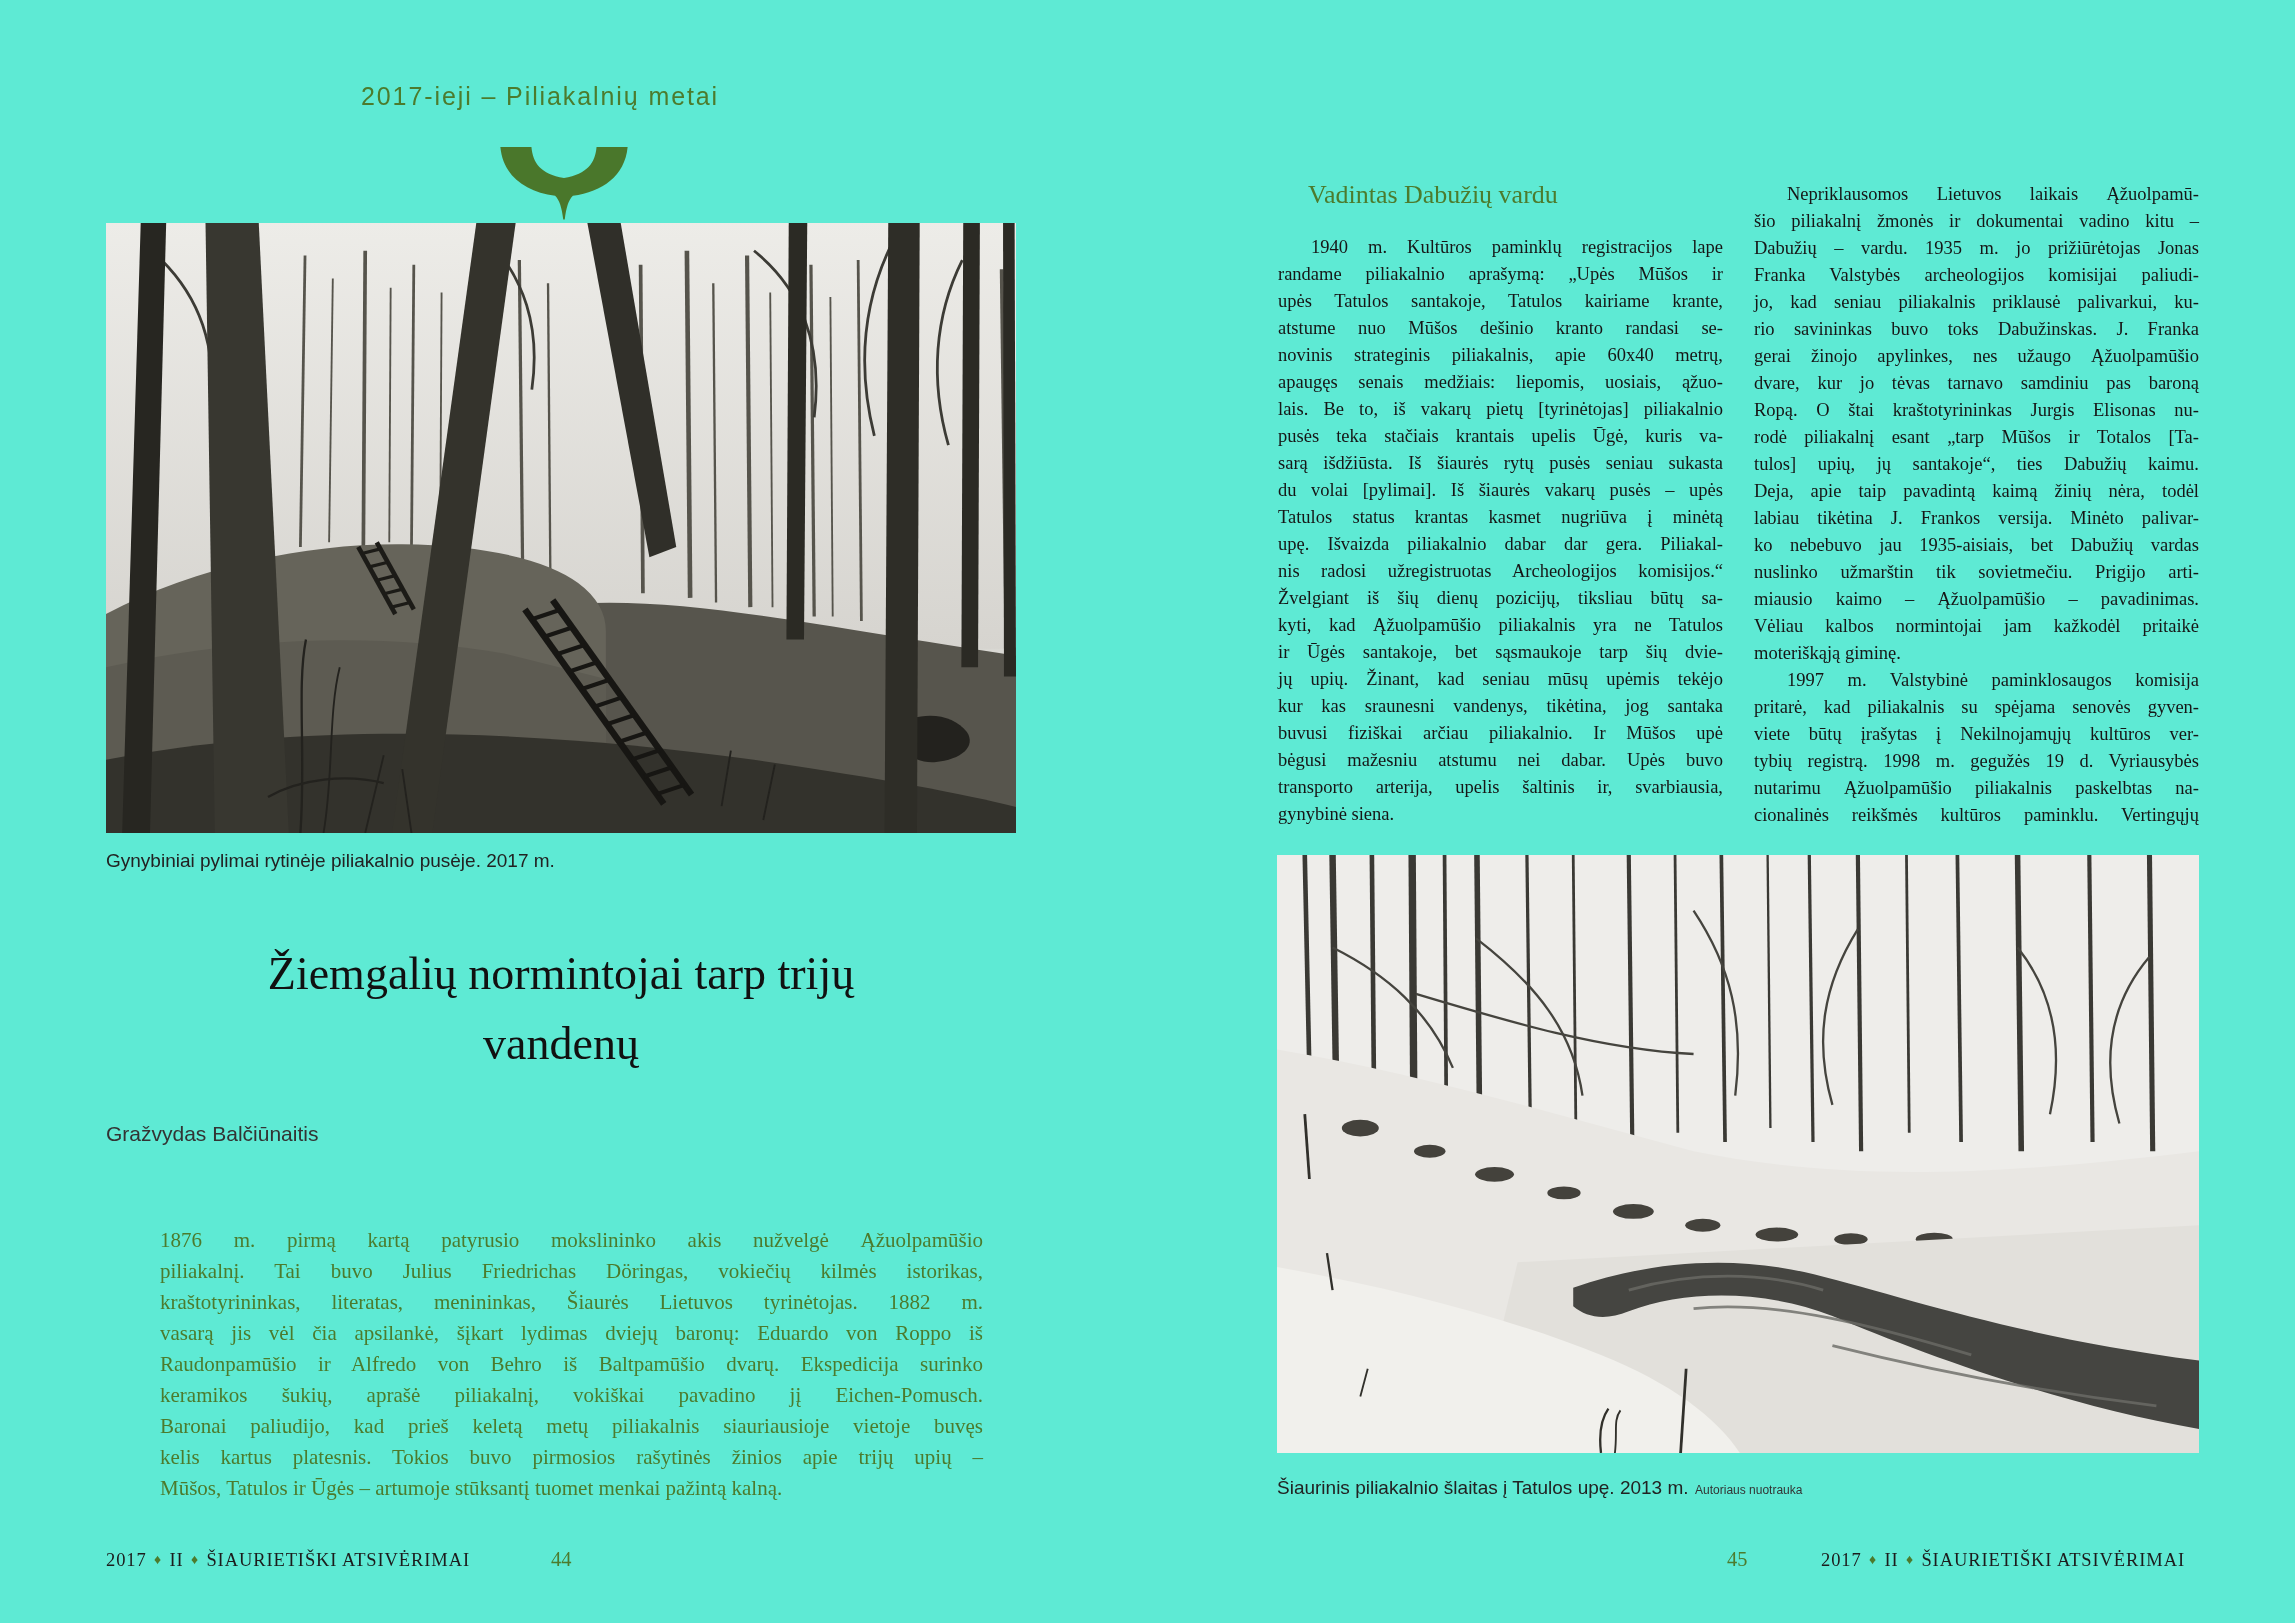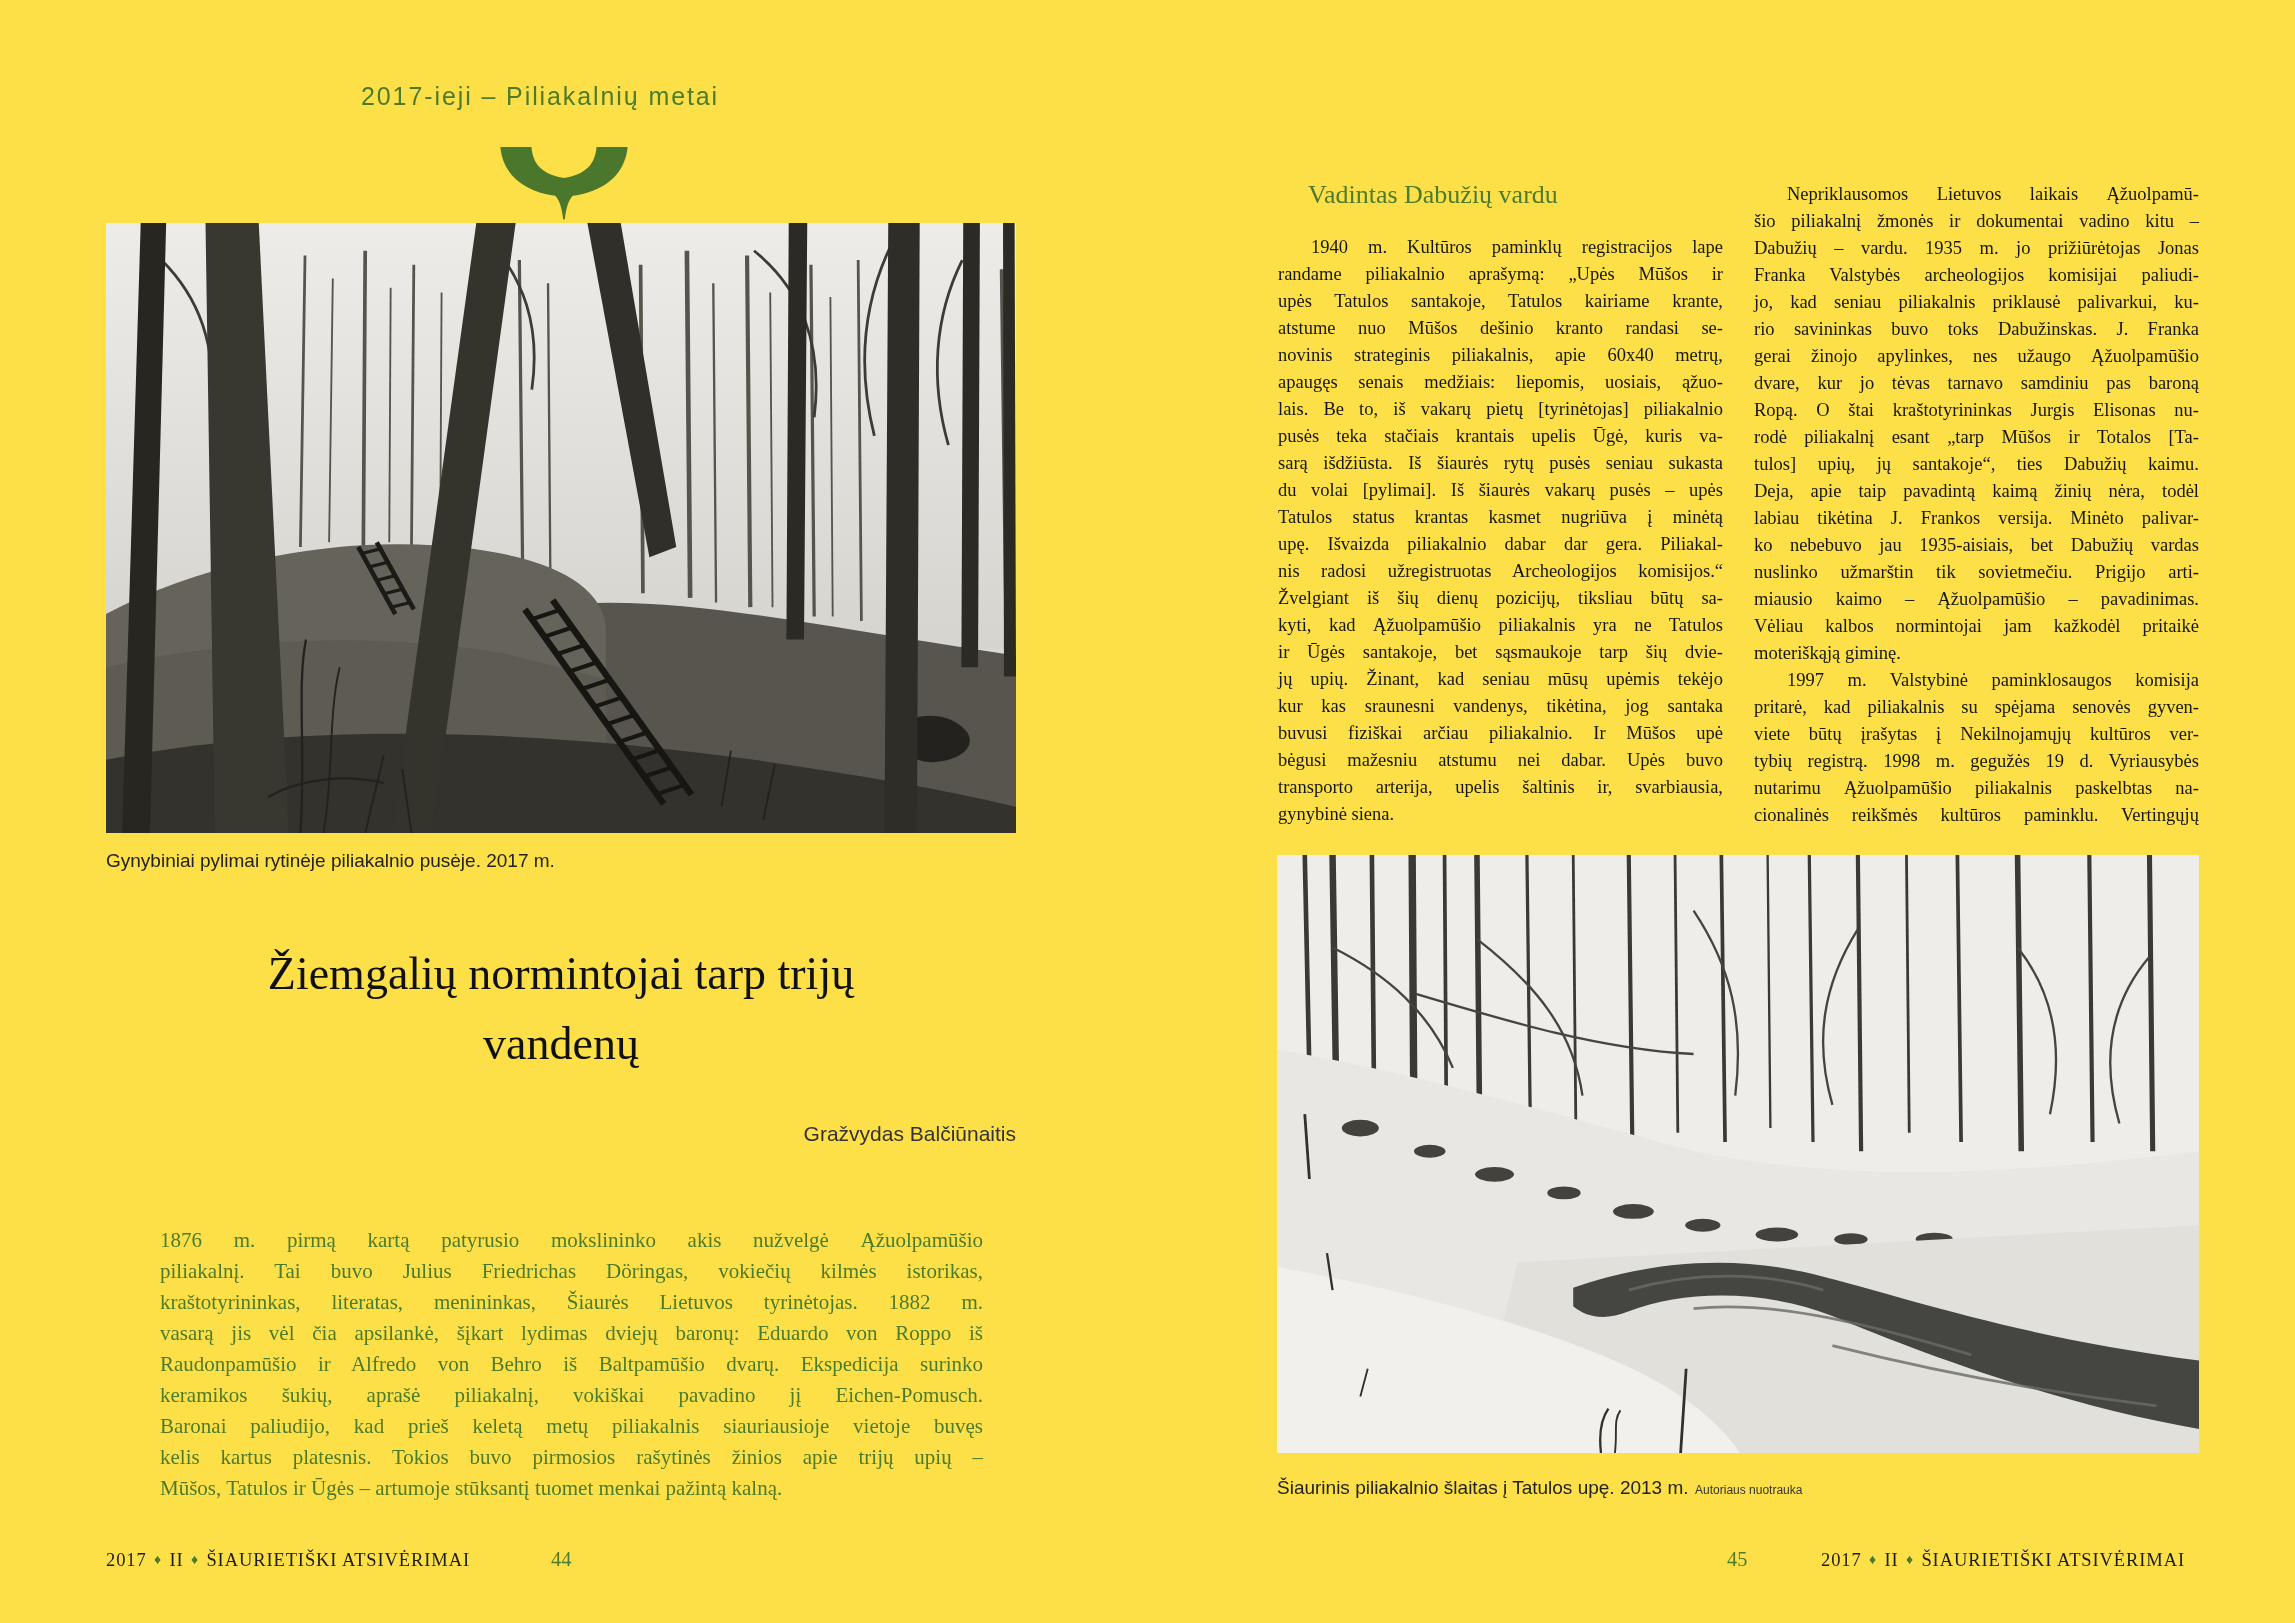--- a/index.html
+++ b/index.html
@@ -1,34 +1,34 @@
 <!DOCTYPE html>
 <html style="font-size:7.4px"><head>
 <meta charset="utf-8">
 <style>
   html,body{margin:0;padding:0;background:#ffffff;}
-  .spread{position:relative;width:2295px;height:1623px;background:#fde047;overflow:hidden;
+  .spread{position:relative;width:2295px;height:1623px;background:#5eead4;overflow:hidden;
           font-family:"Liberation Serif",serif;color:#1c1c1c;}
 
   
   .kicker{position:absolute;left:361px;top:82px;font-family:"Liberation Sans",sans-serif;
           font-size:25px;letter-spacing:1.9px;color:#4c7b2d;white-space:nowrap;}
   .ornament{position:absolute;left:490px;top:147px;width:148px;height:74px;}
   .photo{position:absolute;overflow:hidden;background:#d9d8d3;}
   .photo-left{left:106px;top:223px;width:910px;height:610px;}
   .photo-right{left:1277px;top:855px;width:922px;height:598px;}
   .photo svg{display:block;width:100%;height:100%;}
   .caption{position:absolute;font-family:"Liberation Sans",sans-serif;font-size:19px;color:#222;white-space:nowrap;}
   .caption-left{left:106px;top:850px;}
   .caption-right{left:1277px;top:1477px;}
   .caption .credit{font-size:12px;color:#333;margin-left:6.5px;}
   .title{position:absolute;left:106px;top:939px;width:910px;margin:0;text-align:center;
          font-weight:400;font-size:46px;line-height:70px;color:#111;}
   .title span{display:block;}
-  .author{position:absolute;left:106px;top:1122px;width:910px;text-align:right;
+  .author{position:absolute;left:106px;top:1122px;width:910px;text-align:left;
           font-family:"Liberation Sans",sans-serif;font-size:21px;color:#333;}
   .intro{position:absolute;left:160px;top:1225px;width:823px;color:#4c7b2d;
          font-size:21px;line-height:31px;}
   
   .col-heading{position:absolute;left:1308px;top:180px;margin:0;font-weight:400;
                font-size:26px;color:#4c7b2d;white-space:nowrap;}
   .col{position:absolute;width:445px;font-size:18.5px;line-height:27px;color:#161616;}
   .col1{left:1278px;top:234px;}
   .col2{left:1754px;top:181px;}
   .tline{text-align:justify;text-align-last:justify;white-space:nowrap0;}

